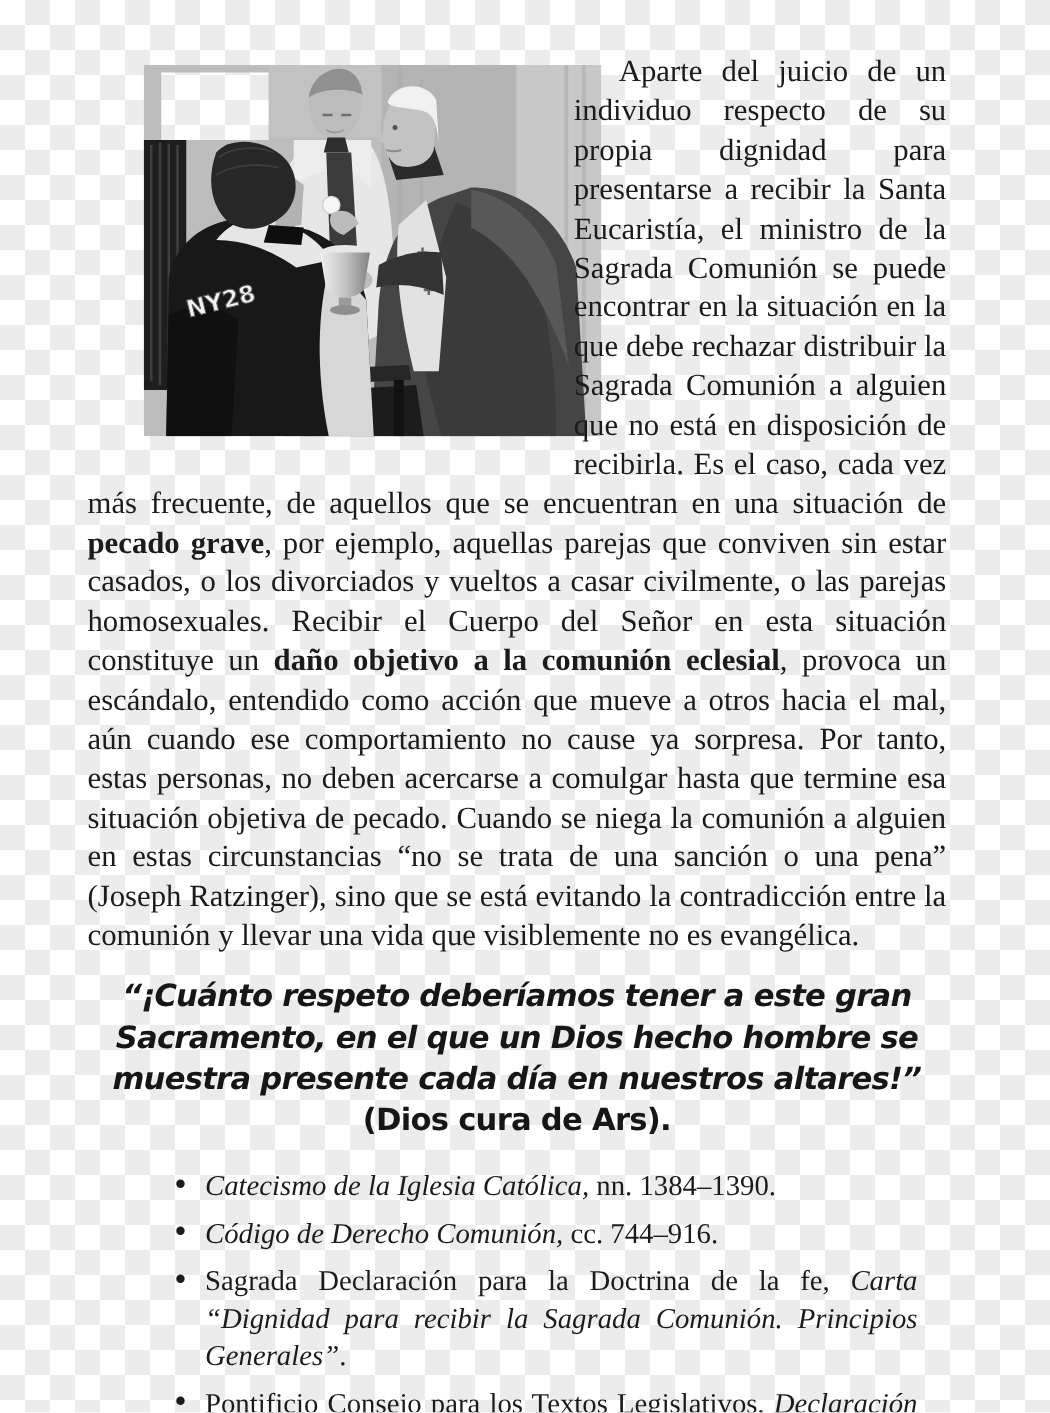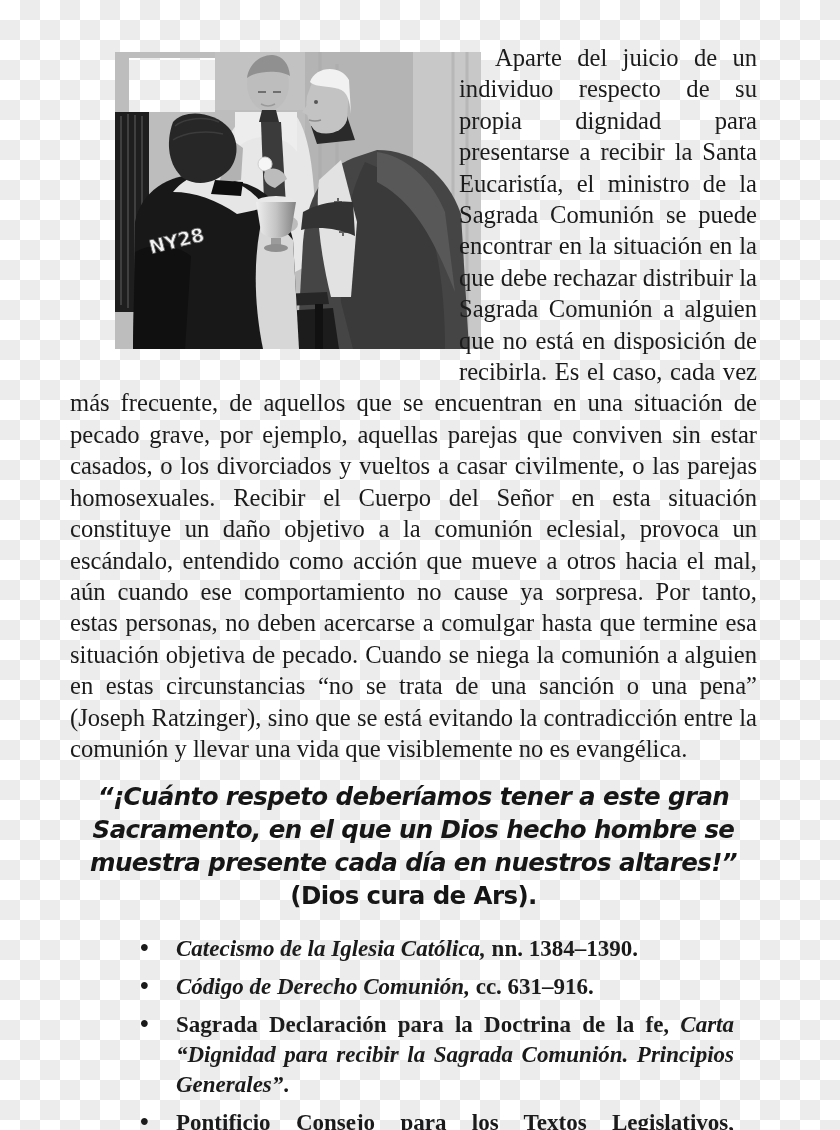--- a/index.html
+++ b/index.html
@@ -9,21 +9,21 @@
     background-size:40px 40px;
     font-family:"Liberation Serif",serif;
     color:#1b1b1b;
   }
   .content{padding:42px 83px 0 70px;}
   p.main{
     margin:0;
     font-size:24.6px;line-height:31.4px;
     text-align:justify;text-indent:36px;
   }
-  p.main b{font-weight:normal;}
+  p.main b{font-weight:bold;}
   .photo-float{
     float:left;width:366px;height:297px;
     margin:10px 14px 14px 9px;
     display:block;
   }
   .quote{
     clear:both;
     margin:16px 0 0 0;
     text-align:center;
     font-family:"DejaVu Sans",sans-serif;
@@ -33,21 +33,21 @@
     color:#161616;
   }
   .quote .it{font-style:italic;margin-top:16px;}
   .quote .attr{font-style:normal;}
   ul.refs{
     margin:22px 0 0 70px;padding:0;width:594px;
     list-style:none;
     font-size:23px;line-height:30px;
     text-align:justify;
   }
-  ul.refs li{position:relative;padding-left:36px;margin-bottom:8px;font-weight:bold;}
+  ul.refs li{position:relative;padding-left:24px;margin-bottom:8px;}
   ul.refs li::before{
     content:"\2022";
     position:absolute;left:0;top:-1px;
     font-size:25px;font-weight:bold;
   }
   .it{font-style:italic;}
 </style>
 </head>
 <body>
 
@@ -141,21 +141,21 @@
 
     <div class="quote">
       <span class="it">“¡Cuánto respeto deberíamos tener a este gran Sacramento, en el que un Dios hecho hombre se muestra presente cada día en nuestros altares!”</span><span class="attr"> (Dios cura de Ars).</span>
     </div>
 
     <ul class="refs">
       <li>
         <span class="it">Catecismo de la Iglesia Católica,</span><span> nn. 1384–1390.</span>
       </li>
       <li>
-        <span class="it">Código de Derecho Comunión,</span><span> cc. 631–916.</span>
+        <span class="it">Código de Derecho Comunión,</span><span> cc. 744–916.</span>
       </li>
       <li>
         <span>Sagrada Declaración para la Doctrina de la fe, </span><span class="it">Carta “Dignidad para recibir la Sagrada Comunión. Principios Generales”</span><span>.</span>
       </li>
       <li>
         <span>Pontificio Consejo para los Textos Legislativos, </span><span class="it">Declaración “Sobre la admisión a la comunión eucarística de los divorciados y vueltos a casar”</span>
       </li>
     </ul>
 
   </div>

